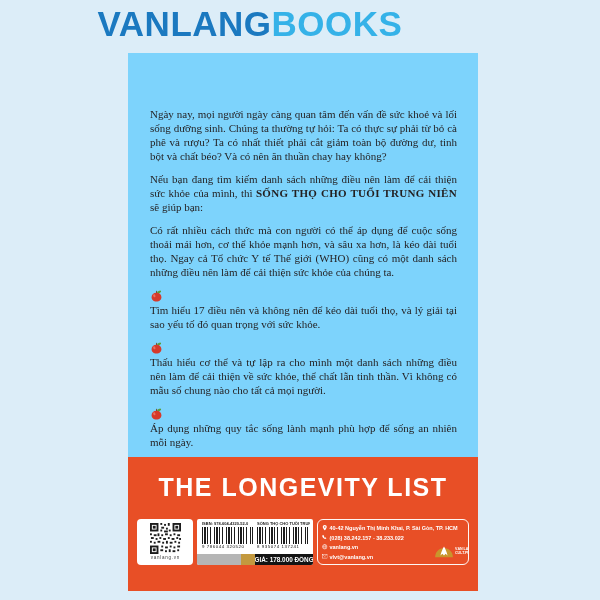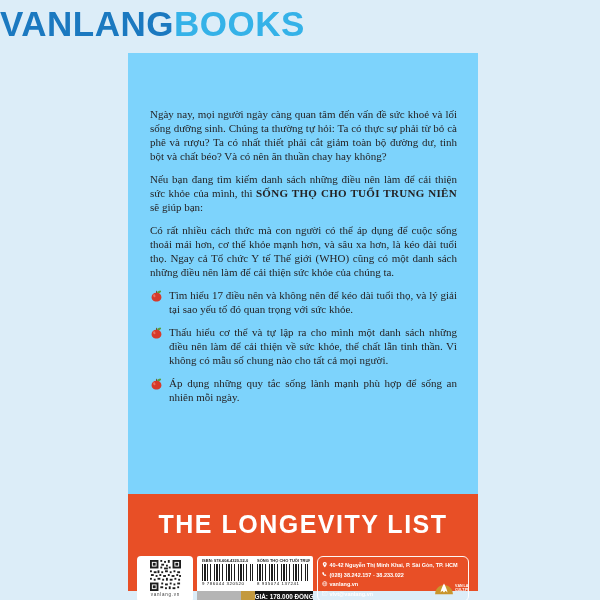--- a/index.html
+++ b/index.html
@@ -5,22 +5,22 @@
   * { margin: 0; padding: 0; box-sizing: border-box; }
   html,body { width: 600px; height: 600px; }
   body {
     background: #dcedf8;
     font-family: "Liberation Sans", sans-serif;
     position: relative;
     overflow: hidden;
   }
   
   .brand {
-    position: absolute; top: 4px; left: 0; width: 484px;
-    text-align: left;
+    position: absolute; top: 4px; left: 8px; width: 484px;
+    text-align: center;
     font-weight: bold; font-size: 35px; letter-spacing: 0.5px;
     font-family: "Liberation Sans", sans-serif;
   }
   .brand .primary  { color: #1b79c0; }
   .brand .secondary{ color: #35b2e8; }
 
   
   .cover {
     position: absolute; left: 128px; top: 53px;
     width: 350px; height: 538px;
@@ -29,29 +29,29 @@
   .cover-text {
     position: absolute; top: 54px; left: 22px; right: 21px;
     font-family: "Liberation Serif", serif;
     color: #231f20;
     font-size: 11px; line-height: 14px;
     text-align: justify;
   }
   .cover-text p { margin-bottom: 9px; }
   .cover-text strong { font-weight: bold; letter-spacing: 0.3px; }
 
-  .bullet { display: flex; margin-bottom: 9px; }
+  .bullet { display: flex; margin-bottom: 9px; flex-direction: column; }
   .bullet .apple { flex: 0 0 14px; margin-right: 5px; margin-top: 1px; }
   .bullet .apple svg { width: 13px; height: 13px; display: block; }
   .bullet .btext { flex: 1; text-align: justify; }
 
   
   .footer {
     position: absolute; left: 0; bottom: 0;
-    width: 350px; height: 97px;
+    width: 350px; height: 134px;
     background: #e84f26;
   }
   .footer-title {
     margin-top: 16px;
     text-align: center;
     color: #ffffff; font-weight: bold;
     font-size: 25px; letter-spacing: 1.5px;
     font-family: "Liberation Sans", sans-serif;
   }
   .info-bar {

